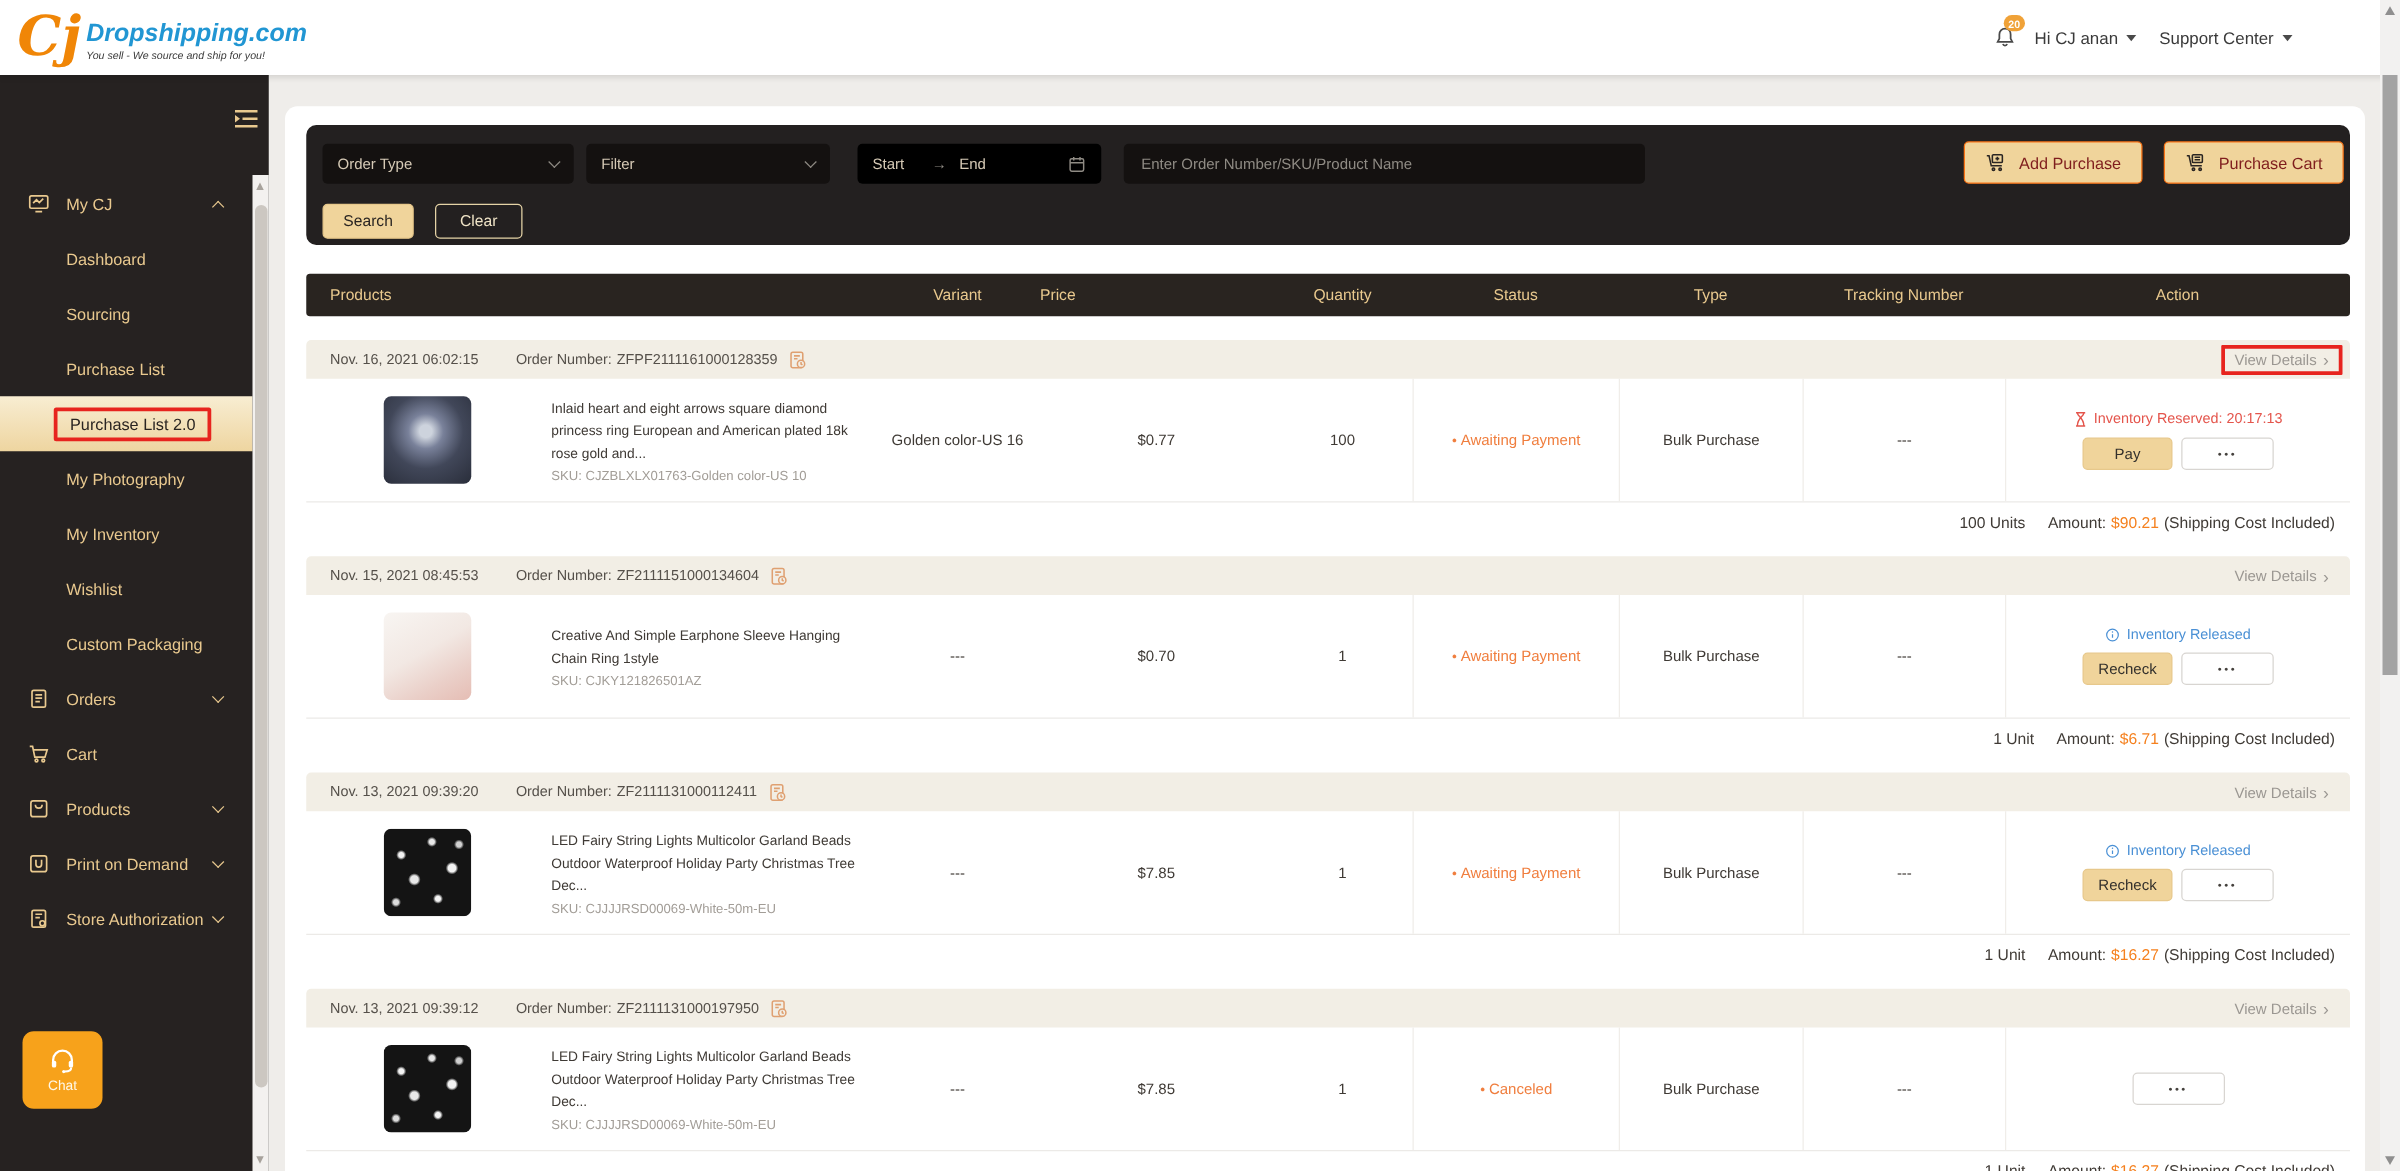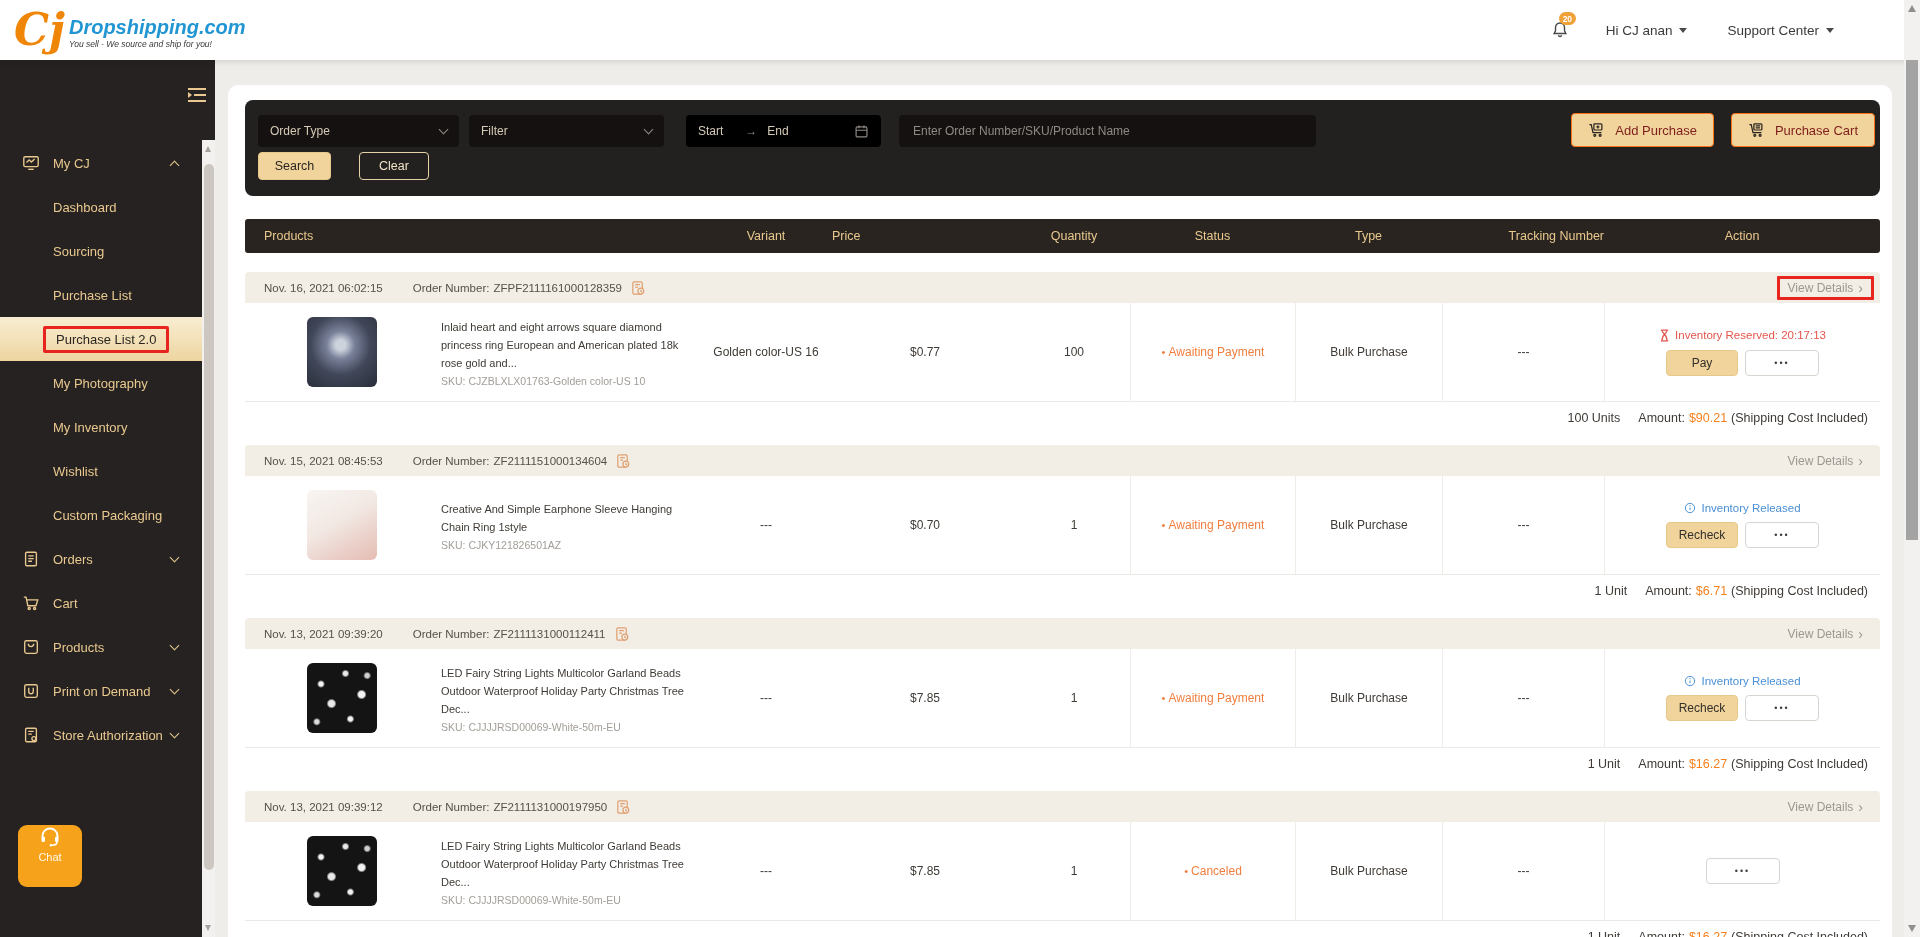--- a/index.html
+++ b/index.html
@@ -6,39 +6,39 @@
   html,body{width:1920px;height:937px;overflow:hidden}
   body{font-family:"Liberation Sans",sans-serif;background:#efedea;position:relative;color:#3f3a35}
 
   
   .topbar{position:absolute;top:0;left:0;width:1920px;height:60px;background:#fff;box-shadow:0 2px 5px rgba(0,0,0,.12);z-index:30}
   .logo{position:absolute;left:14px;top:6px;display:flex;align-items:flex-start}
   .logo-script{font-family:"DejaVu Serif",serif;font-style:italic;font-weight:700;font-size:44px;line-height:48px;color:#f08607;margin-right:4px}
   .logo-text{display:flex;flex-direction:column;margin-top:10px}
   .logo-brand{font-style:italic;font-weight:700;font-size:20px;color:#2196d3;line-height:22px}
   .logo-tagline{font-style:italic;font-size:8.5px;color:#3a3a3a;margin-top:1px}
-  .top-right{position:absolute;right:72px;top:0;height:60px;display:flex;align-items:center;gap:26px;font-size:13.5px;color:#3a3a3a}
+  .top-right{position:absolute;right:72px;top:0;height:60px;display:flex;align-items:center;gap:4px;font-size:13.5px;color:#3a3a3a}
   .bell-wrap{position:relative;margin-right:10px;cursor:pointer}
   .badge{position:absolute;top:-8px;left:9px;background:#f0a238;color:#fff;font-size:8.5px;padding:1.5px 4px;border-radius:8px;font-weight:700}
   .caret{width:0;height:0;border-left:4.5px solid transparent;border-right:4.5px solid transparent;border-top:5.5px solid #4a4a4a;margin:0 14px 0 0;display:inline-block}
   .top-item{display:flex;align-items:center;gap:7px;cursor:pointer}
 
   
   .sidebar{position:absolute;top:60px;left:0;width:215px;height:877px;background:#262221;z-index:10}
   .collapse-btn{position:absolute;top:26px;right:7px;cursor:pointer}
   .snav{position:absolute;top:81px;left:0;width:202px}
   .snav-item{height:44px;display:flex;align-items:center;padding-left:22px;font-size:13px;color:#e9c98f;cursor:pointer;white-space:nowrap}
   .snav-item .sicon{width:18px;height:18px;margin-right:13px;flex:0 0 auto}
   .snav-item.sub{padding-left:53px}
   .chev{width:7px;height:7px;border-right:1.6px solid #e9c98f;border-bottom:1.6px solid #e9c98f;display:inline-block;margin-left:auto;margin-right:24px}
   .chev.up{transform:rotate(-135deg);margin-top:4px}
   .chev.down{transform:rotate(45deg);margin-top:-4px}
   .snav-item.active{background:linear-gradient(180deg,#f8edd2,#eed5a0);color:#2a2522;font-weight:400}
   .annot-box{border:3px solid #e7241e;padding:3px 10px;margin-left:-10px;border-radius:2px}
-  .chat-btn{position:absolute;top:765px;left:18px;width:64px;height:62px;background:#f7a21b;border-radius:9px;display:flex;flex-direction:column;align-items:center;justify-content:flex-start;cursor:pointer}
+  .chat-btn{position:absolute;top:765px;left:18px;width:64px;height:62px;background:#f7a21b;border-radius:9px;display:flex;flex-direction:column;align-items:center;justify-content:center;cursor:pointer}
   .chat-btn span{color:#fff8e8;font-size:11px;margin-top:2px}
 
   
   .side-scroll{position:absolute;left:202px;top:140px;width:13px;height:797px;background:#f3f1ef;z-index:20}
   .side-scroll .arr-up,.side-scroll .arr-dn{position:absolute;left:3px;width:0;height:0;border-left:3.5px solid transparent;border-right:3.5px solid transparent}
   .side-scroll .arr-up{top:6px;border-bottom:6px solid #a7a29c}
   .side-scroll .arr-dn{bottom:6px;border-top:6px solid #a7a29c}
   .side-scroll .thumb-bar{position:absolute;left:1.5px;top:24px;width:10px;height:706px;background:#ccc7c1;border-radius:5px}
 
   
@@ -57,35 +57,35 @@
   .frow1{position:absolute;top:15px;left:13px;right:5px;height:32px;display:flex;align-items:center}
   .fselect{height:32px;background:#141110;border-radius:4px;color:#d6cab6;font-size:12px;display:flex;align-items:center;padding:0 12px;cursor:pointer}
   .sel-order{width:201px;margin-right:10px}
   .sel-filter{width:195px;margin-right:22px}
   .fchev{width:7px;height:7px;border-right:1.4px solid #8f8b84;border-bottom:1.4px solid #8f8b84;transform:rotate(45deg);margin-left:auto;margin-top:-3px}
   .fdate{width:195px;height:32px;background:#000000;border-radius:4px;color:#d6cab6;font-size:12px;display:flex;align-items:center;padding:0 12px;margin-right:18px;cursor:pointer}
   .fdate .darrow{color:#8f8b84;font-size:12px;margin:0 10px 0 22px}
   .fdate .cal{margin-left:auto}
   .fsearch{width:417px;height:32px;background:#141110;border:none;border-radius:4px;color:#d6cab6;font-size:12px;padding:0 14px;outline:none}
   .fsearch::placeholder{color:#8f8b84}
-  .frow2{position:absolute;top:52px;left:13px;display:flex;gap:28px}
+  .frow2{position:absolute;top:63px;left:13px;display:flex;gap:17px}
   .btn-search{width:73px;height:28px;background:#f0d49b;border:1px solid #e7c88b;border-radius:4px;font-size:12.5px;color:#2a2522;cursor:pointer}
   .btn-clear{width:70px;height:28px;background:transparent;border:1px solid #e5d3a6;border-radius:4px;font-size:12.5px;color:#efe3c6;cursor:pointer}
   .panel-btns{position:absolute;top:13px;right:5px;display:flex;gap:17px}
   .btn-tan{height:34px;background:#f0d49b;border:1px solid #f97316;border-radius:4px;font-size:13px;color:#7f1d1d;display:flex;align-items:center;gap:9px;padding:0 16px;cursor:pointer}
 
   
   .thead{position:absolute;top:134px;left:17px;right:12px;height:34px;background:#292420;border-radius:3px;display:flex;align-items:center;color:#e9c98e;font-size:12.5px}
   .c-prod{width:455px}
   .c-var{width:132px;text-align:center}
   .c-price{width:186px;}
   .c-qty{width:112px;text-align:center}
   .c-status{width:165px;text-align:center}
   .c-type{width:147px;text-align:center}
-  .c-track{width:162px;text-align:right}
+  .c-track{width:162px;text-align:center}
   .c-act{flex:1;text-align:center}
   .thead .c-prod{padding-left:19px;text-align:left}
 
   
   .orders{position:absolute;top:187px;left:17px;right:12px;display:flex;flex-direction:column;gap:11px}
   .order-block{background:#fff}
   .meta{height:31px;background:#f2eee5;border-radius:4px 4px 0 0;display:flex;align-items:center;padding:0 14px 0 19px;font-size:11.5px;color:#55504a}
   .mlabel{margin-left:30px}
   .mnum{margin-left:4px}
   .doc-ic{margin-left:8px;cursor:pointer}

